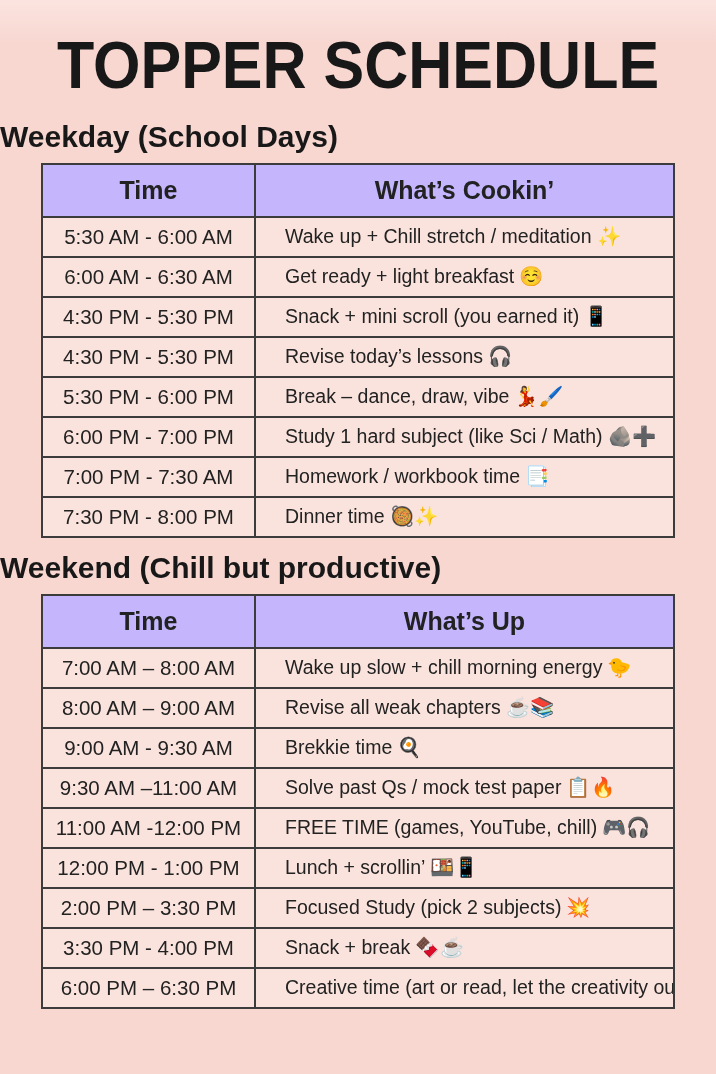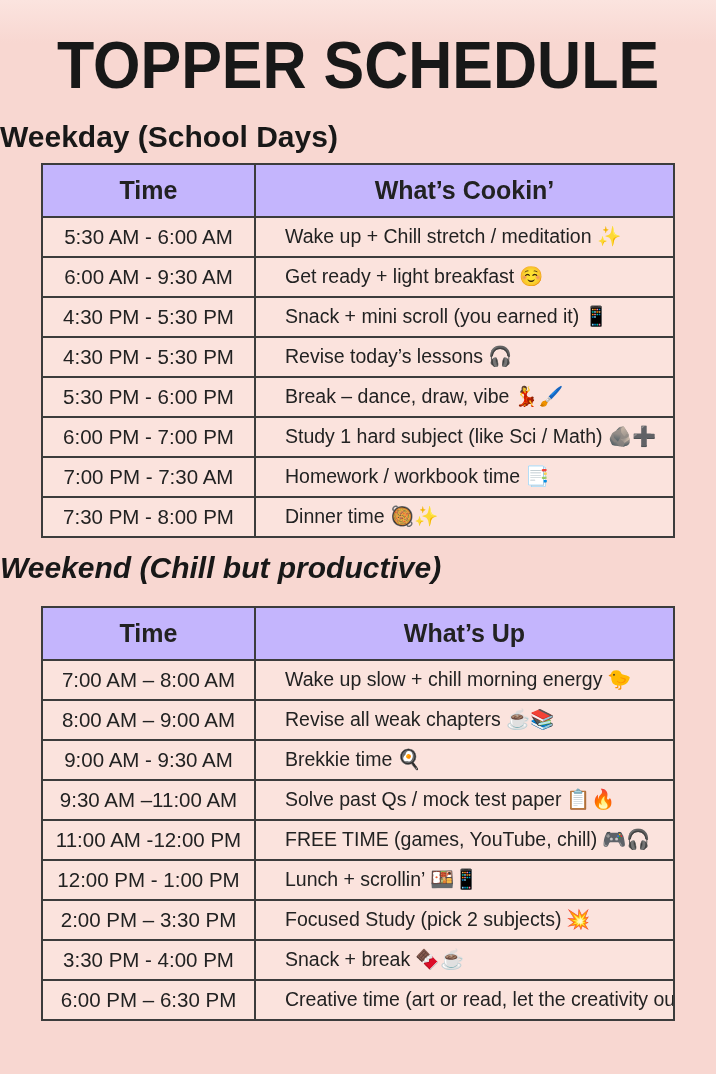--- a/index.html
+++ b/index.html
@@ -13,21 +13,21 @@
   .page-title{
     margin:28px 0 0 0;text-align:center;
     font-size:61px;line-height:1.18;font-weight:bold;letter-spacing:0px;
     color:#181818;transform:scaleY(1.08);transform-origin:top center;
     white-space:nowrap;
   }
   .section-heading{
     margin:20px 0 9px 0;text-align:left;
     font-size:30px;font-weight:bold;color:#181818;
   }
-  .section-heading.weekend{margin-top:13px;margin-bottom:21px;font-style:italic;}
+  .section-heading.weekend{margin-top:13px;margin-bottom:9px;}
   table.schedule{
     width:634px;margin:0 auto;border-collapse:collapse;
     table-layout:fixed;
   }
   table.schedule th,table.schedule td{
     border:2px solid #3c3c3c;
     overflow:hidden;white-space:nowrap;
   }
   table.schedule thead th{
     background:#c4b5fd;height:51px;
@@ -61,21 +61,21 @@
           <th>Time</th>
           <th>What’s Cookin’</th>
         </tr>
       </thead>
       <tbody>
           <tr>
             <td class="time">5:30 AM - 6:00 AM</td>
             <td class="activity">Wake up + Chill stretch / meditation ✨</td>
           </tr>
           <tr>
-            <td class="time">6:00 AM - 9:30 AM</td>
+            <td class="time">6:00 AM - 6:30 AM</td>
             <td class="activity">Get ready + light breakfast ☺️</td>
           </tr>
           <tr>
             <td class="time">4:30 PM - 5:30 PM</td>
             <td class="activity">Snack + mini scroll (you earned it) 📱</td>
           </tr>
           <tr>
             <td class="time">4:30 PM - 5:30 PM</td>
             <td class="activity">Revise today’s lessons 🎧</td>
           </tr>

